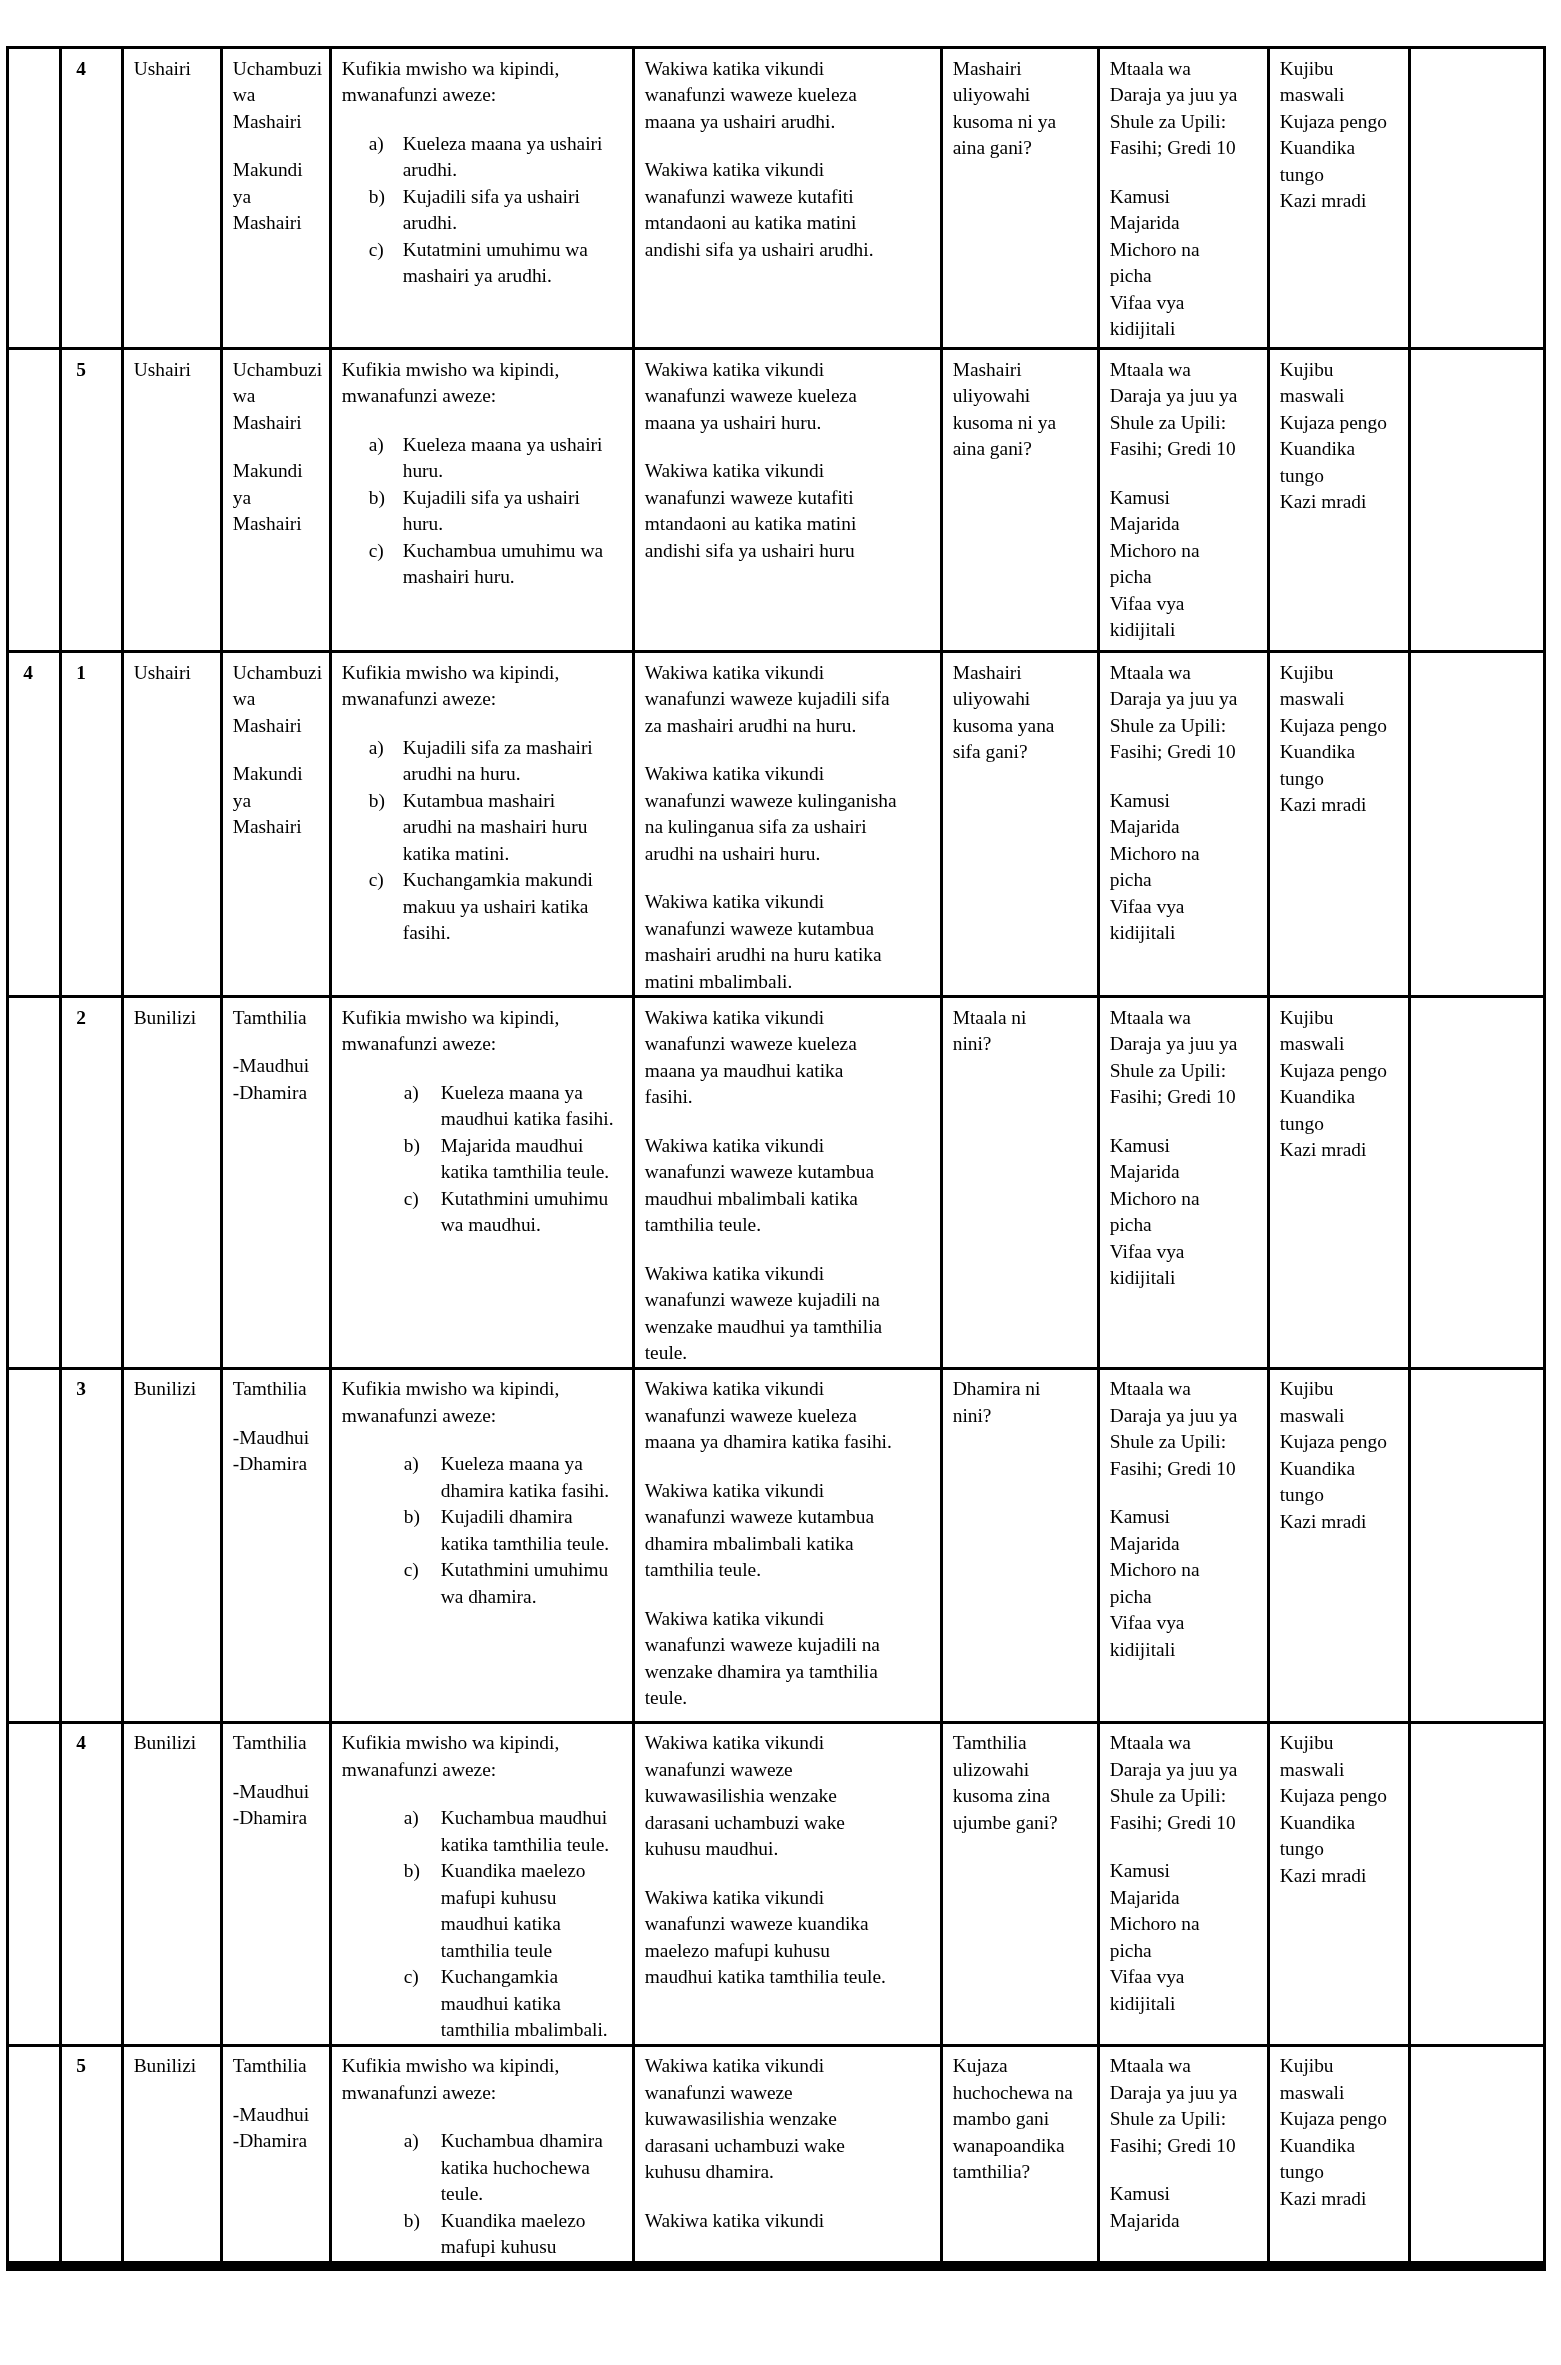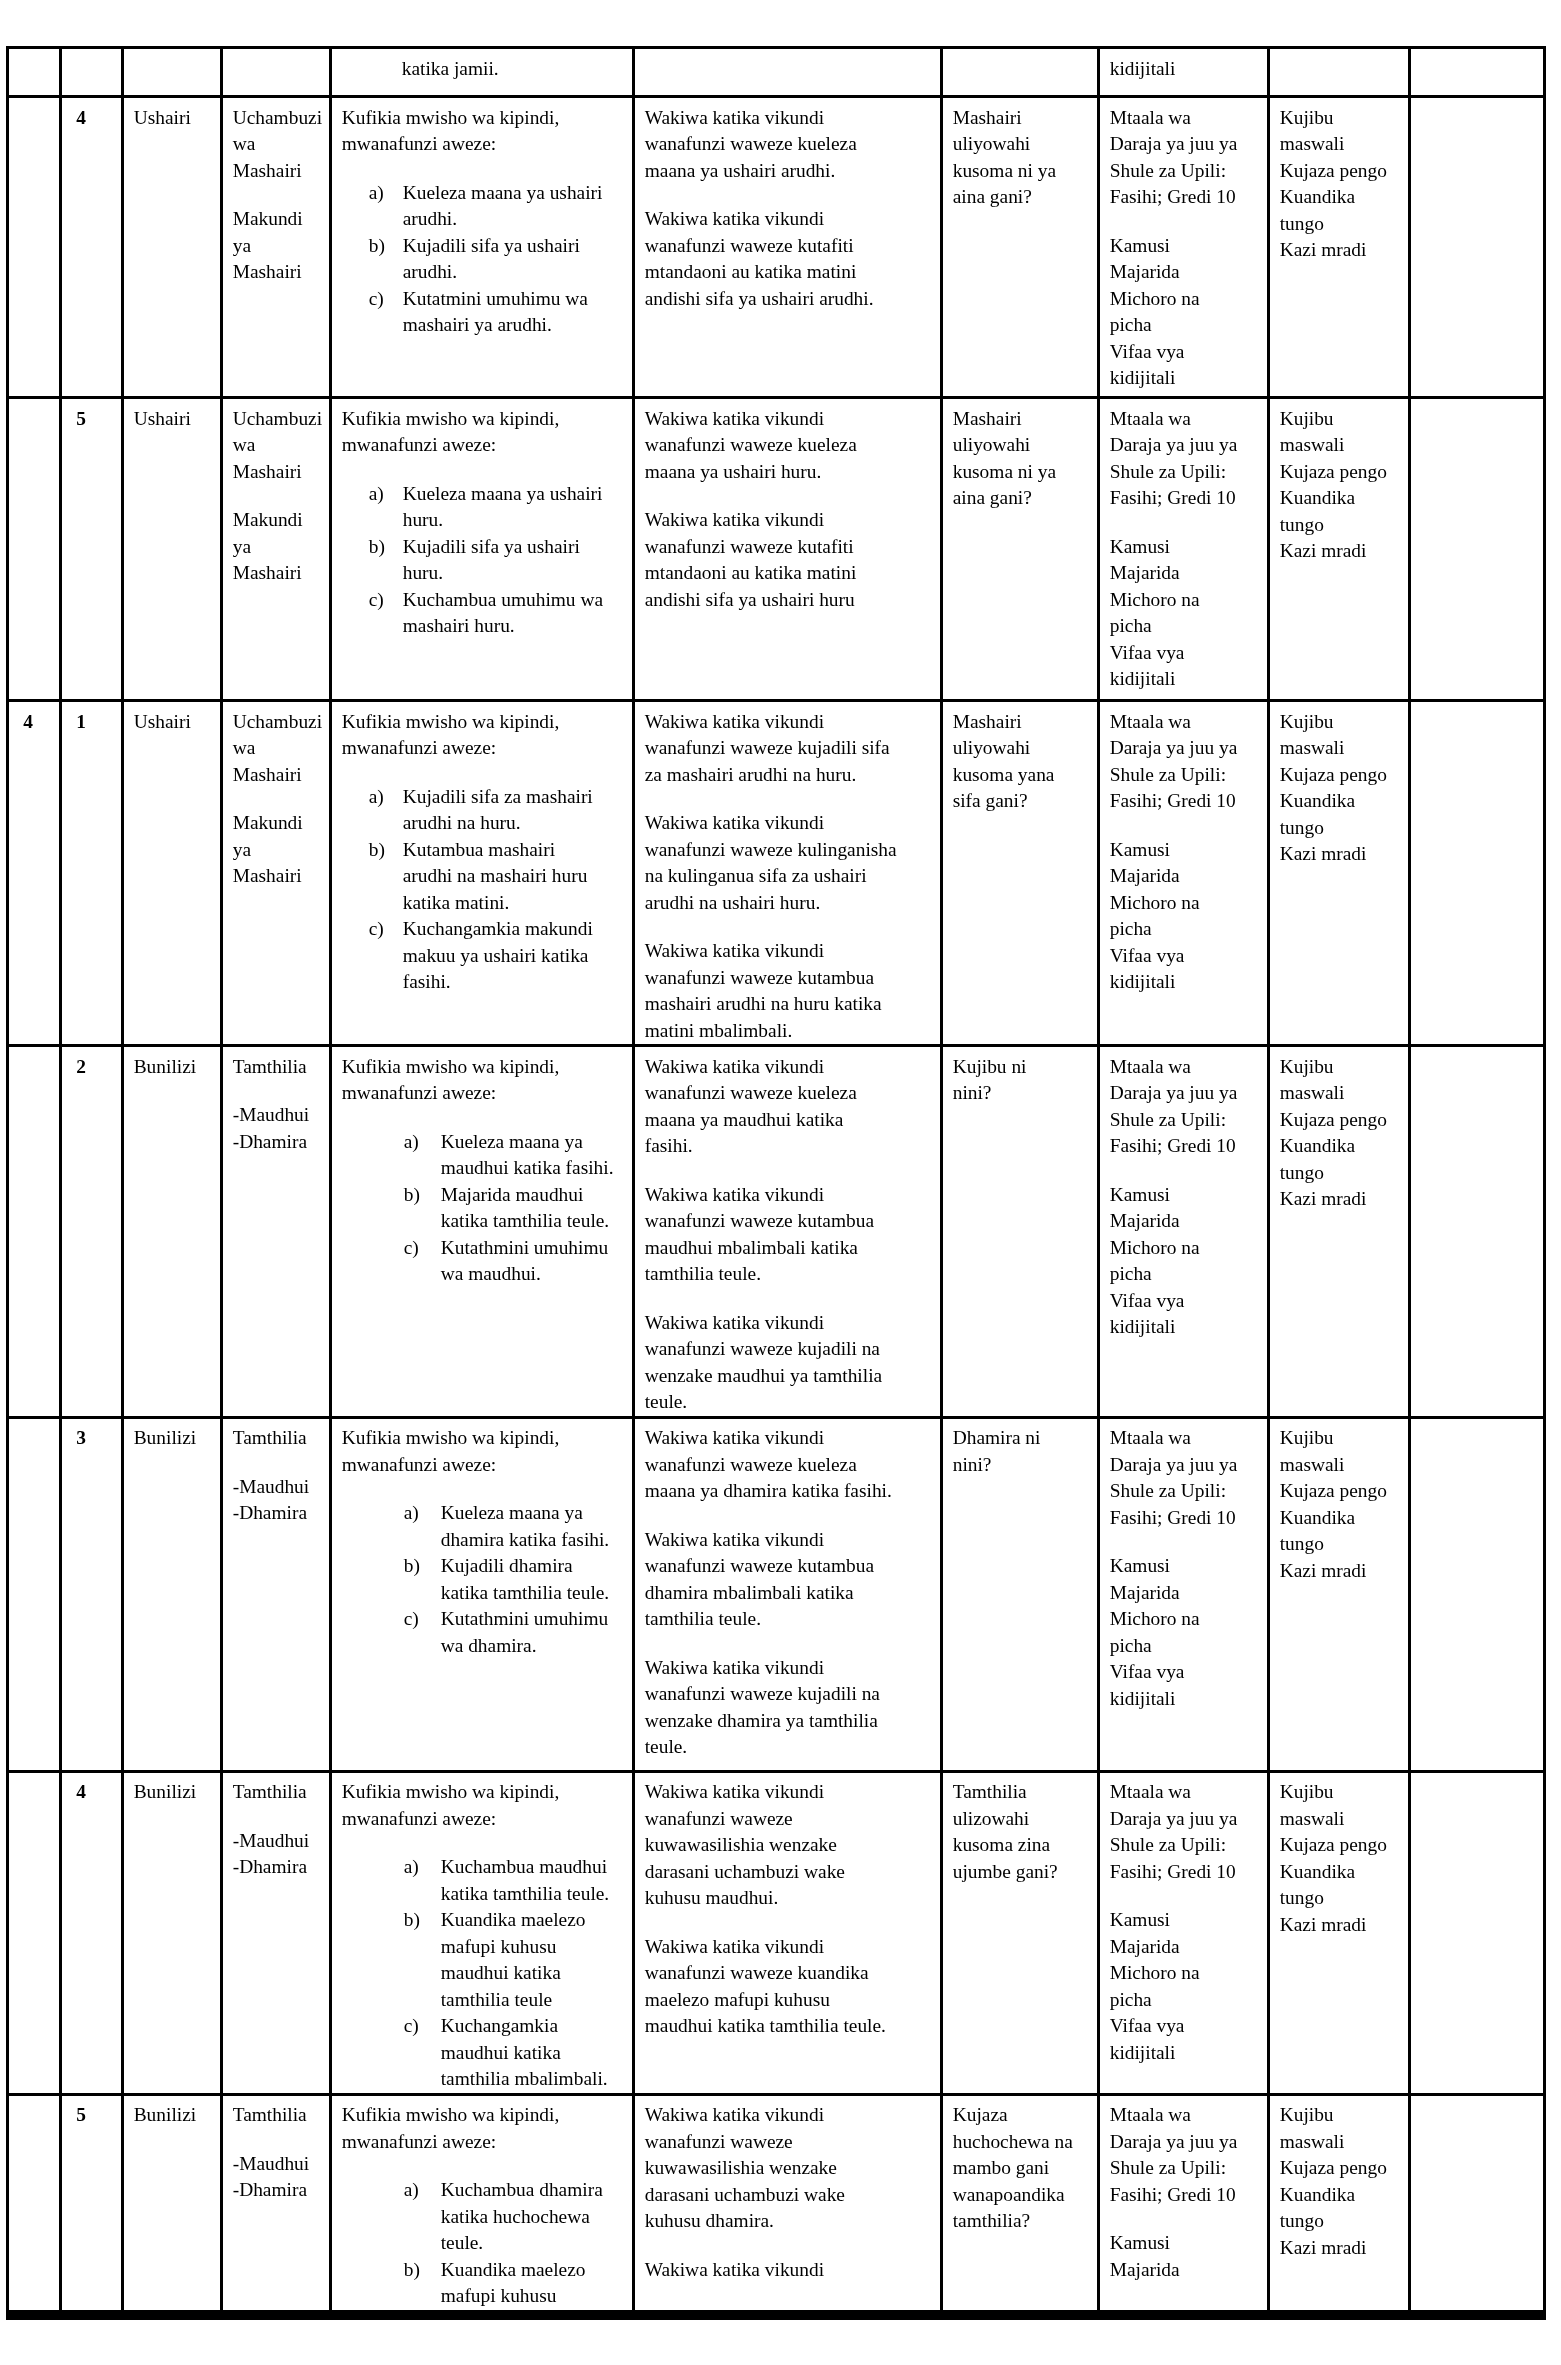--- a/index.html
+++ b/index.html
@@ -56,36 +56,20 @@
         <col style="width: 99px;">
         <col style="width: 109px;">
         <col style="width: 303px;">
         <col style="width: 308px;">
         <col style="width: 157px;">
         <col style="width: 170px;">
         <col style="width: 141px;">
         <col style="width: 135px;">
       </colgroup>
     <tbody>
-        <tr style="height: 49px;">
-          <td class="col-week"></td>
-          <td class="col-lesson"></td>
-          <td class="col-topic"></td>
-          <td class="col-subtopic"></td>
-          <td class="col-objectives">
-            <div class="block cont">katika jamii.</div>
-          </td>
-          <td class="col-activities"></td>
-          <td class="col-question"></td>
-          <td class="col-resources">
-            <div class="block">kidijitali</div>
-          </td>
-          <td class="col-assessment"></td>
-          <td class="col-remarks"></td>
-        </tr>
         <tr style="height: 301px;">
           <td class="col-week"></td>
           <td class="col-lesson">
             <div class="block num">4</div>
           </td>
           <td class="col-topic">
             <div class="block">Ushairi</div>
           </td>
           <td class="col-subtopic">
             <div class="block">Uchambuzi
@@ -343,21 +327,21 @@
             <div class="block g1">Wakiwa katika vikundi
 wanafunzi waweze kutambua
 maudhui mbalimbali katika
 tamthilia teule.</div>
             <div class="block g1">Wakiwa katika vikundi
 wanafunzi waweze kujadili na
 wenzake maudhui ya tamthilia
 teule.</div>
           </td>
           <td class="col-question">
-            <div class="block">Kujibu ni
+            <div class="block">Mtaala ni
 nini?</div>
           </td>
           <td class="col-resources">
             <div class="block">Mtaala wa
 Daraja ya juu ya
 Shule za Upili:
 Fasihi; Gredi 10</div>
             <div class="block g1">Kamusi
 Majarida
 Michoro na

